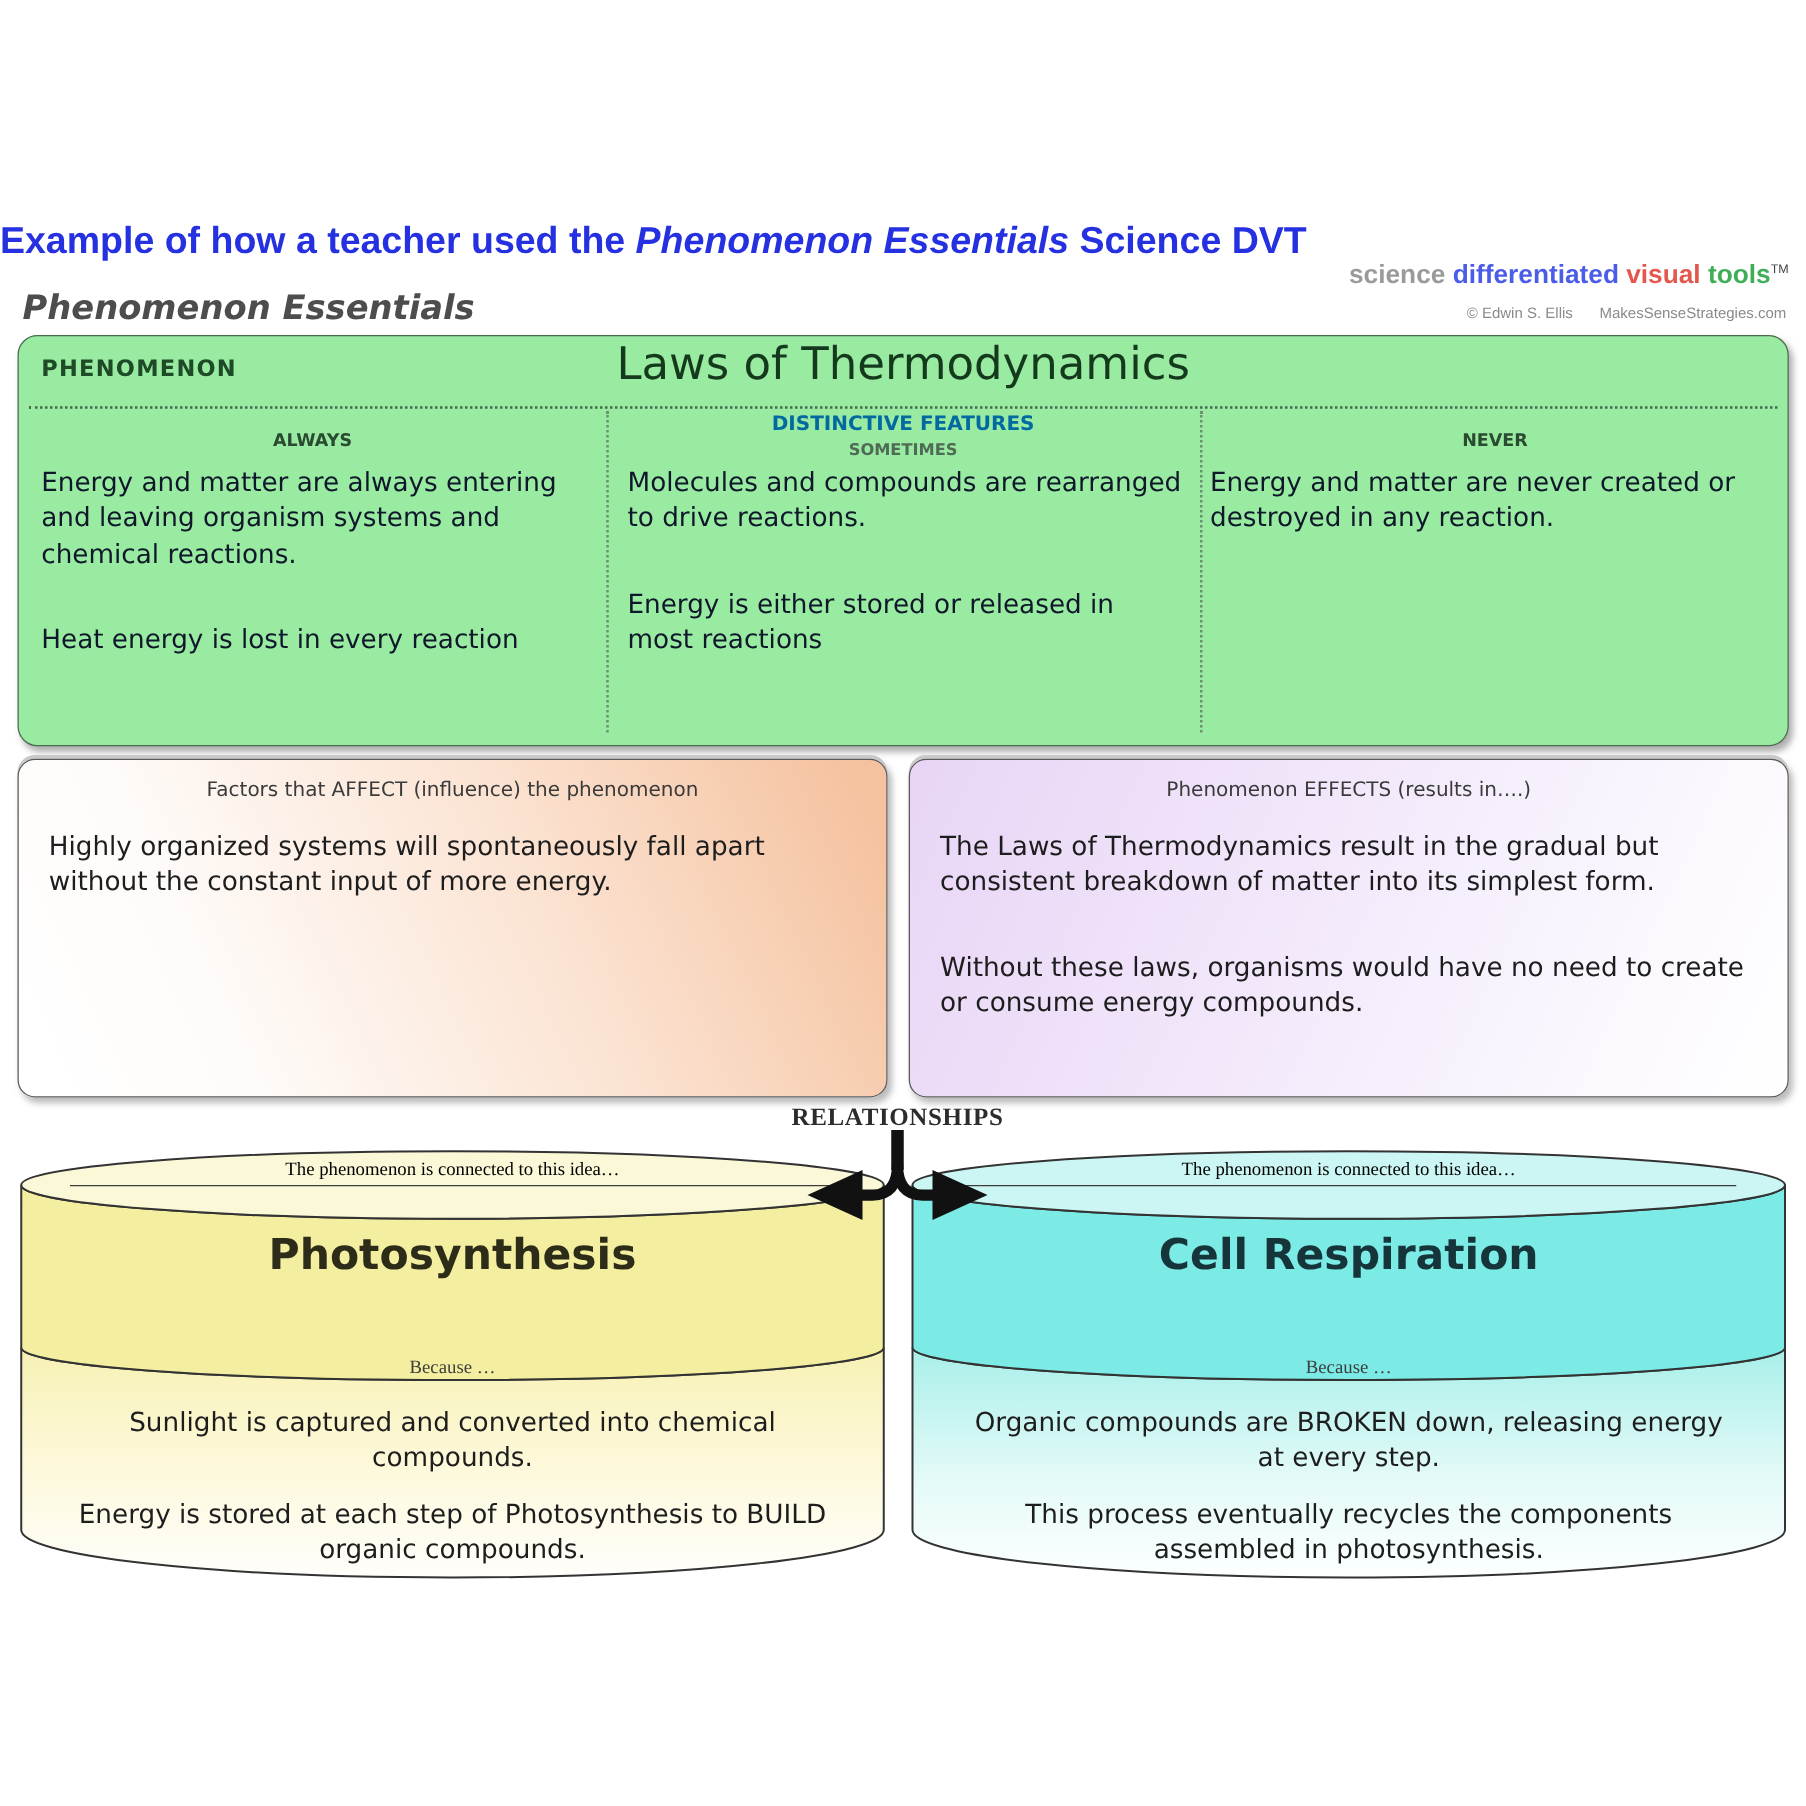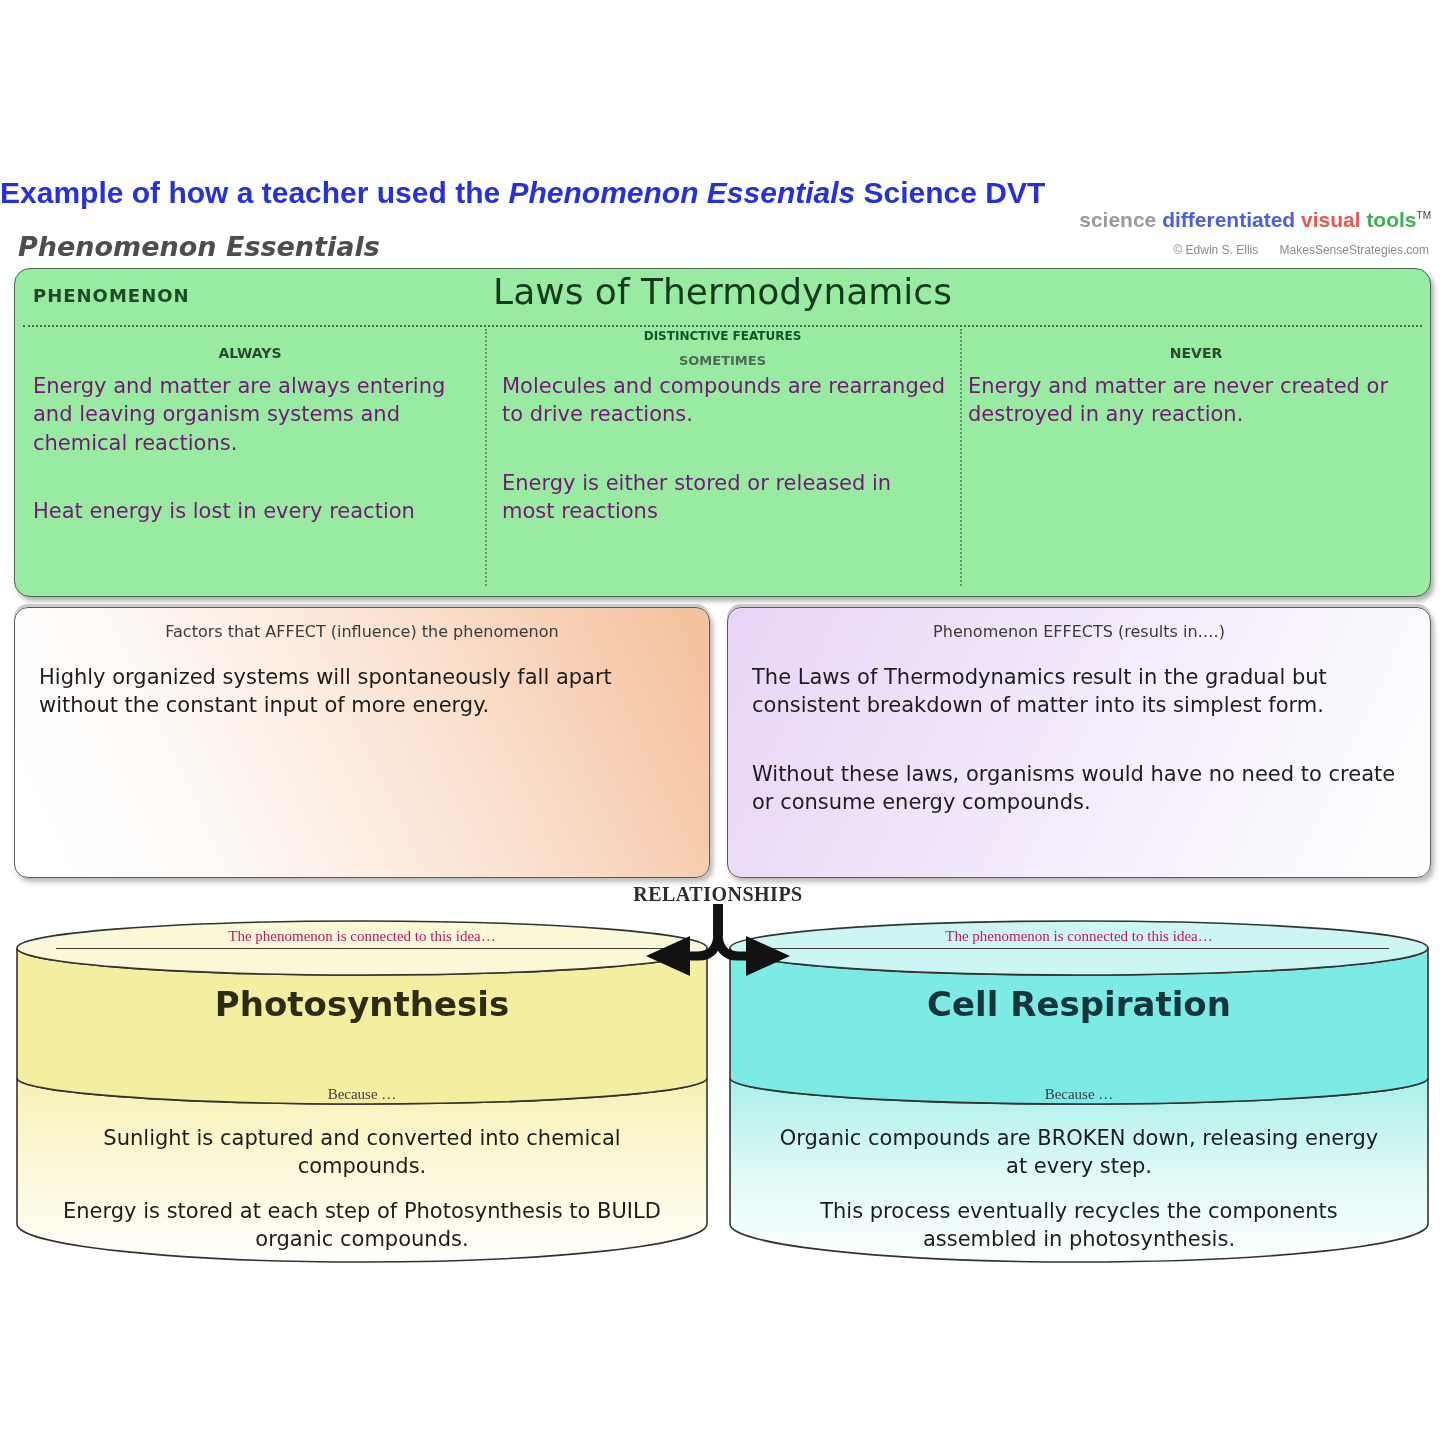--- a/index.html
+++ b/index.html
@@ -49,24 +49,24 @@
   }
   .phen-dotline {
     position: absolute; left: 8px; right: 8px; top: 56px;
     border-top: 2px dotted #456b4d;
   }
   .v-div { position: absolute; top: 60px; height: 257px; border-left: 2px dotted #6a8f71; }
   .v-div.d1 { left: 470px; }
   .v-div.d2 { left: 945px; }
   .col-head { position: absolute; text-align: center; font-weight: bold; color: #2a4a31; }
   .head-always { left: 0; top: 76px; width: 470px; font-size: 14px; }
-  .head-distinctive { left: 470px; top: 60px; width: 475px; font-size: 12px; color: #14532d; }
+  .head-distinctive { left: 470px; top: 60px; width: 475px; font-size: 16px; color: #0369a1; }
   .head-sometimes { left: 470px; top: 84px; width: 475px; font-size: 13px; color: #4e6b55; }
   .head-never { left: 945px; top: 76px; width: 472px; font-size: 14px; }
-  .phen-col { position: absolute; top: 103px; font-size: 21px; line-height: 1.35; color: #701a75; }
+  .phen-col { position: absolute; top: 103px; font-size: 21px; line-height: 1.35; color: #0f172a; }
   .col-always { left: 18px; width: 448px; }
   .col-sometimes { left: 487px; width: 448px; }
   .col-never { left: 953px; width: 452px; }
   .phen-col p + p { margin-top: 40px; }
 
   
   .mid-box {
     position: absolute; top: 607px; height: 271px;
     border: 1.5px solid #5a5a5a; border-radius: 14px;
     box-shadow: 0 -3px 0 #c9c9c9, 3px 4px 5px rgba(120,120,120,0.5);
@@ -95,21 +95,21 @@
   }
   .arrows-svg { position: absolute; left: 598px; top: 898px; z-index: 6; }
 
   
   .cylinder { position: absolute; top: 918px; height: 348px; }
   .cyl-left { left: 14px; width: 696px; }
   .cyl-right { left: 727px; width: 704px; }
   .cyl-svg { position: absolute; left: 0; top: 0; }
   .cyl-connect {
     position: absolute; top: 10px; left: 6%; width: 88%; text-align: center;
-    font-family: "Liberation Serif", serif; font-size: 15px; color: #be185d;
+    font-family: "Liberation Serif", serif; font-size: 15px; color: #000000;
     border-bottom: 1.5px solid #3d3d3d; padding-bottom: 3px;
   }
   .cyl-title {
     position: absolute; top: 66px; left: 0; width: 100%; text-align: center;
     font-size: 34px; font-weight: bold; color: #15353a;
   }
   .cyl-left .cyl-title { color: #2c2c18; }
   .cyl-because {
     position: absolute; top: 168px; left: 0; width: 100%; text-align: center;
     font-family: "Liberation Serif", serif; font-size: 15px; color: #3d3d3d;

